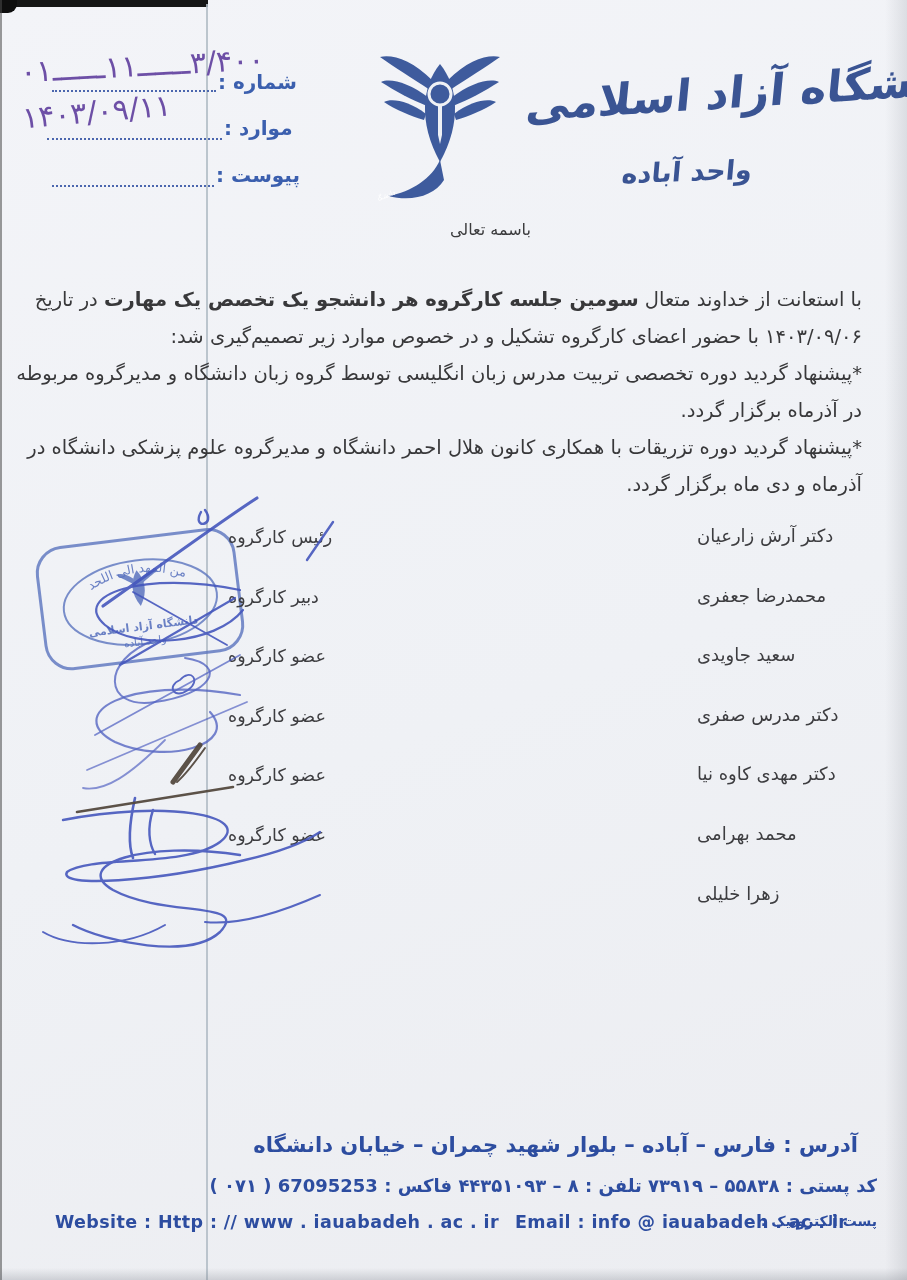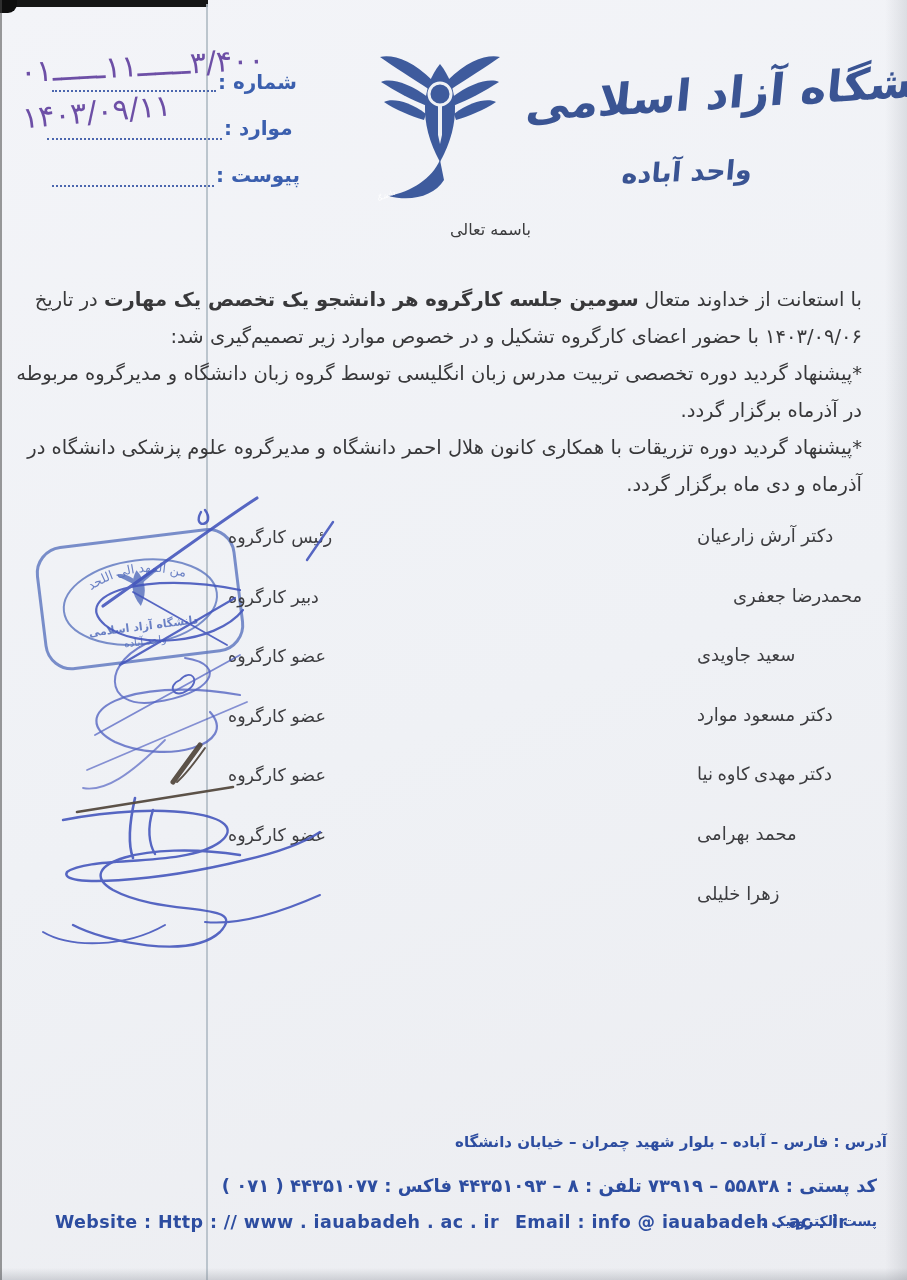--- a/index.html
+++ b/index.html
@@ -111,27 +111,27 @@
       <path d="M104,42 C97,52 95,64 104,78 C113,64 111,52 104,42 Z"></path>
       <path d="M100,50 C93,44 87,43 83,44 C88,48 95,52 99,55 Z"></path>
       <path d="M108,50 C115,44 121,43 125,44 C120,48 113,52 109,55 Z"></path>
     </g>
     <text x="104" y="102" font-size="11" font-weight="bold" fill="#5b74bf" text-anchor="middle" direction="rtl" opacity="0.9">دانشگاه آزاد اسلامی</text>
     <text x="104" y="117" font-size="10.5" fill="#5b74bf" text-anchor="middle" direction="rtl" opacity="0.9">واحد آباده</text>
   </svg>
 
   <div class="abs sg-name" style="left:697px;top:525px;">دکتر آرش زارعیان</div>
   <div class="abs sg-role" style="left:228px;top:527px;">رئیس کارگروه</div>
-  <div class="abs sg-name" style="left:697px;top:585px;margin-left:36px;">محمدرضا جعفری</div>
+  <div class="abs sg-name" style="left:697px;top:585px;">محمدرضا جعفری</div>
   <div class="abs sg-role" style="left:228px;top:587px;">دبیر کارگروه</div>
   <div class="abs sg-name" style="left:697px;top:644px;">سعید جاویدی</div>
   <div class="abs sg-role" style="left:228px;top:646px;">عضو کارگروه</div>
-  <div class="abs sg-name" style="left:697px;top:704px;">دکتر مسعود موارد</div>
+  <div class="abs sg-name" style="left:697px;top:704px;">دکتر مدرس صفری</div>
   <div class="abs sg-role" style="left:228px;top:706px;">عضو کارگروه</div>
-  <div class="abs sg-name" style="left:697px;top:763px;font-family:Liberation Serif, serif;">دکتر مهدی کاوه نیا</div>
+  <div class="abs sg-name" style="left:697px;top:763px;">دکتر مهدی کاوه نیا</div>
   <div class="abs sg-role" style="left:228px;top:765px;">عضو کارگروه</div>
   <div class="abs sg-name" style="left:697px;top:823px;">محمد بهرامی</div>
   <div class="abs sg-role" style="left:228px;top:825px;">عضو کارگروه</div>
   <div class="abs sg-name" style="left:697px;top:883px;">زهرا خلیلی</div>
 
   <svg class="abs" style="left:15px;top:470px;" width="335" height="490" viewBox="0 0 335 490">
     <g stroke="#4456bd" fill="none" stroke-linecap="round" opacity="0.9">
 
       <path d="M242,28 C215,45 160,85 88,136" stroke-width="3.2"></path>
       <path d="M186,42 c-10,18 16,14 4,-2" stroke-width="2.4"></path>
@@ -158,19 +158,19 @@
       <path d="M305,425 C260,445 220,455 190,452" stroke-width="2"></path>
     </g>
 
     <g stroke="#54493f" fill="none" stroke-linecap="round" opacity="0.95">
       <path d="M185,275 L158,312" stroke-width="5"></path>
       <path d="M190,278 C178,295 170,305 162,312" stroke-width="2"></path>
       <path d="M62,342 L218,317" stroke-width="2.6"></path>
     </g>
   </svg>
 
-  <div class="abs foot-fa" style="right:20px;top:1133px;font-size:15px;">آدرس : فارس – آباده – بلوار شهید چمران – خیابان دانشگاه</div>
-  <div class="abs foot-fa" style="right:30px;top:1175px;font-size:18px;">کد پستی : ۵۵۸۳۸ – ۷۳۹۱۹ تلفن : ۸ – ۴۴۳۵۱۰۹۳ فاکس : ۴۴۳۵۱۰۷۷ ( ۰۷۱ )</div>
+  <div class="abs foot-fa" style="right:49px;top:1133px;font-size:21px;">آدرس : فارس – آباده – بلوار شهید چمران – خیابان دانشگاه</div>
+  <div class="abs foot-fa" style="right:30px;top:1175px;font-size:18px;">کد پستی : ۵۵۸۳۸ – ۷۳۹۱۹ تلفن : ۸ – ۴۴۳۵۱۰۹۳ فاکس : 67095253 ( ۰۷۱ )</div>
   <div class="abs foot-en" style="left:55px;top:1212px;">Website : Http : // www . iauabadeh . ac . ir</div>
   <div class="abs foot-en" style="left:502px;top:1212px;margin-left:13px;">Email : info @ iauabadeh . ac . ir</div>
   <div class="abs foot-fa" style="right:30px;top:1213px;font-size:14px;">پست الکترونیک :</div>
 
 </div>
 
 </body></html>

